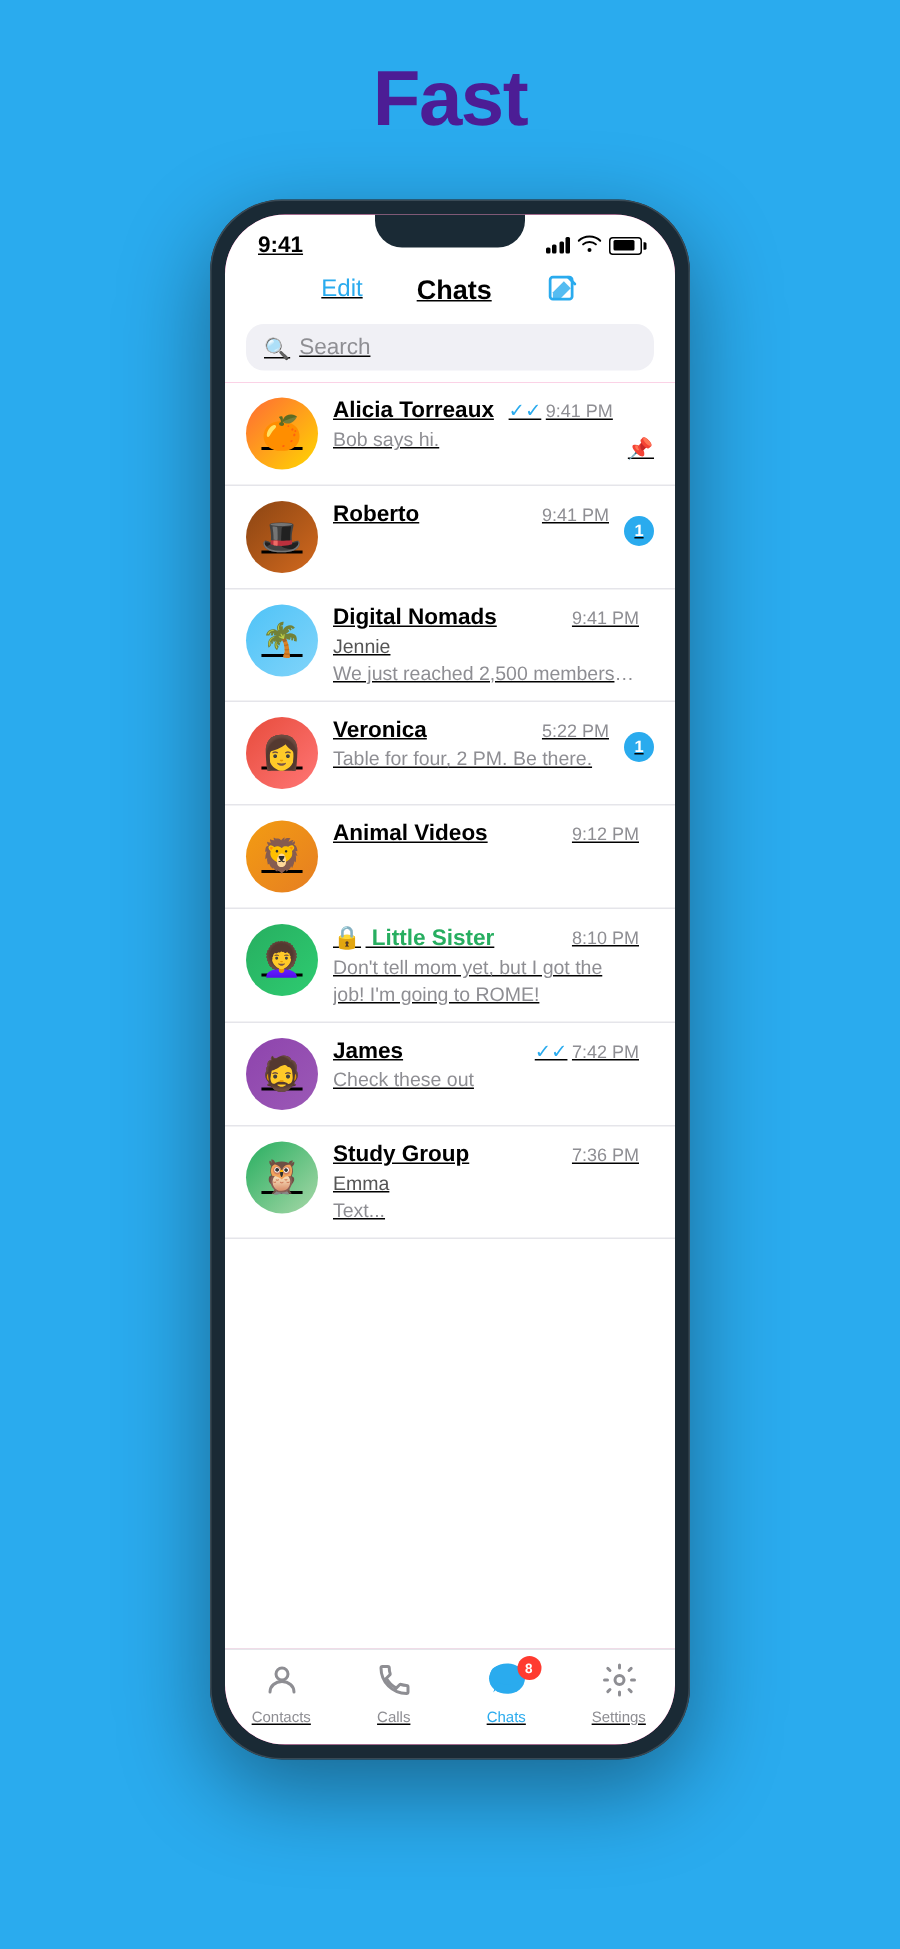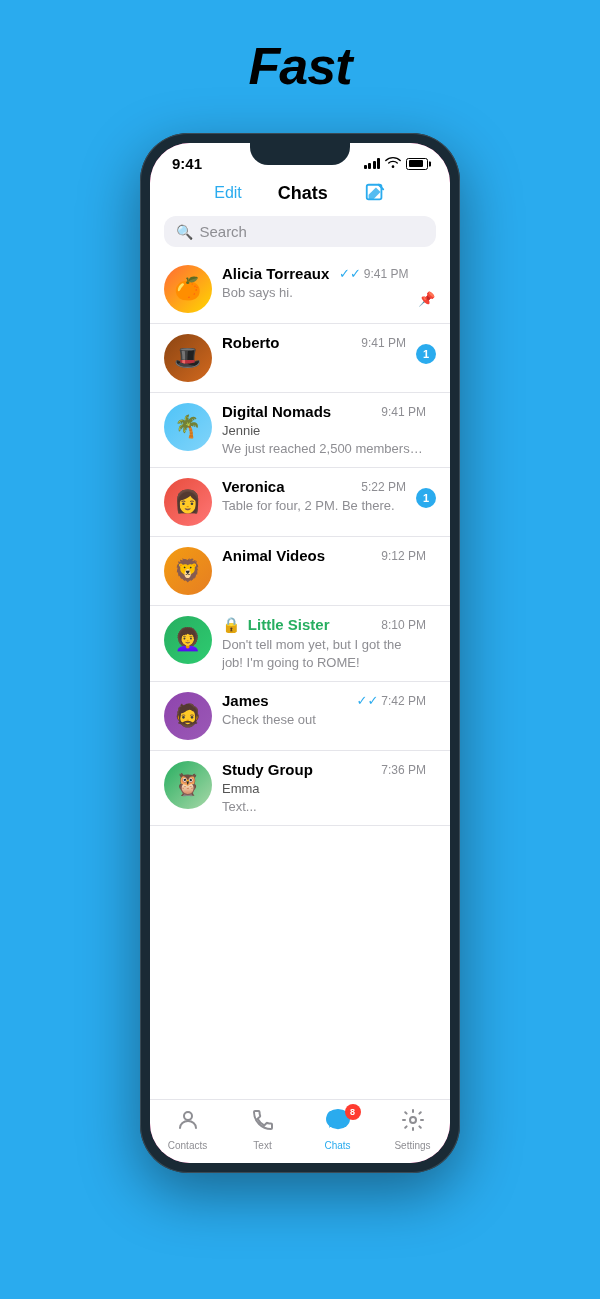--- a/index.html
+++ b/index.html
@@ -15,24 +15,23 @@
 
     .hero-section {
       text-align: center;
       padding-top: 38px;
       padding-bottom: 20px;
     }
 
     .hero-title {
       font-size: 52px;
       font-weight: 900;
-      color: #000000;
+      color: #4c1d95;
       letter-spacing: -1px;
       line-height: 1.1;
-      font-style: italic;
     }
 
     .hero-subtitle {
       font-size: 22px;
       font-weight: 700;
       color: white;
       line-height: 1.4;
       margin-top: 8px;
       padding: 0 40px;
     }
@@ -55,20 +54,21 @@
 
     .phone-inner {
       width: 100%;
       height: 100%;
       background: #ec4899;
       border-radius: 40px;
       overflow: hidden;
       position: relative;
       display: flex;
       flex-direction: column;
+      text-decoration: underline;
     }
 
     
     .status-bar {
       display: flex;
       justify-content: space-between;
       align-items: center;
       padding: 12px 22px 4px;
       flex-shrink: 0;
       background: white;
@@ -571,21 +571,21 @@
           </span>
           <span class="tab-label">Contacts</span>
         </div>
 
         <div class="tab-item">
           <span class="tab-icon">
             <svg width="24" height="24" viewBox="0 0 24 24" fill="none">
               <path d="M6.6 10.8c1.4 2.8 3.8 5.1 6.6 6.6l2.2-2.2c.3-.3.7-.4 1-.2 1.1.4 2.3.6 3.6.6.6 0 1 .4 1 1V20c0 .6-.4 1-1 1C10.6 21 3 13.4 3 4c0-.6.4-1 1-1h3.5c.6 0 1 .4 1 1 0 1.3.2 2.5.6 3.6.1.3 0 .7-.2 1L6.6 10.8z" stroke="#8E8E93" stroke-width="2" fill="none"></path>
             </svg>
           </span>
-          <span class="tab-label">Text</span>
+          <span class="tab-label">Calls</span>
         </div>
 
         <div class="tab-item">
           <div class="tab-badge-wrap">
             <span class="tab-icon active">
               <svg width="26" height="24" viewBox="0 0 28 26" fill="none">
                 <ellipse cx="14" cy="12" rx="13" ry="11" fill="#2AABEE"></ellipse>
                 <path d="M4 22 L8 18 Q2 14 2 9 Q2 2 14 2 Q26 2 26 9 Q26 16 14 16 Q10 16 7 14 Z" fill="#2AABEE"></path>
               </svg>
             </span>

